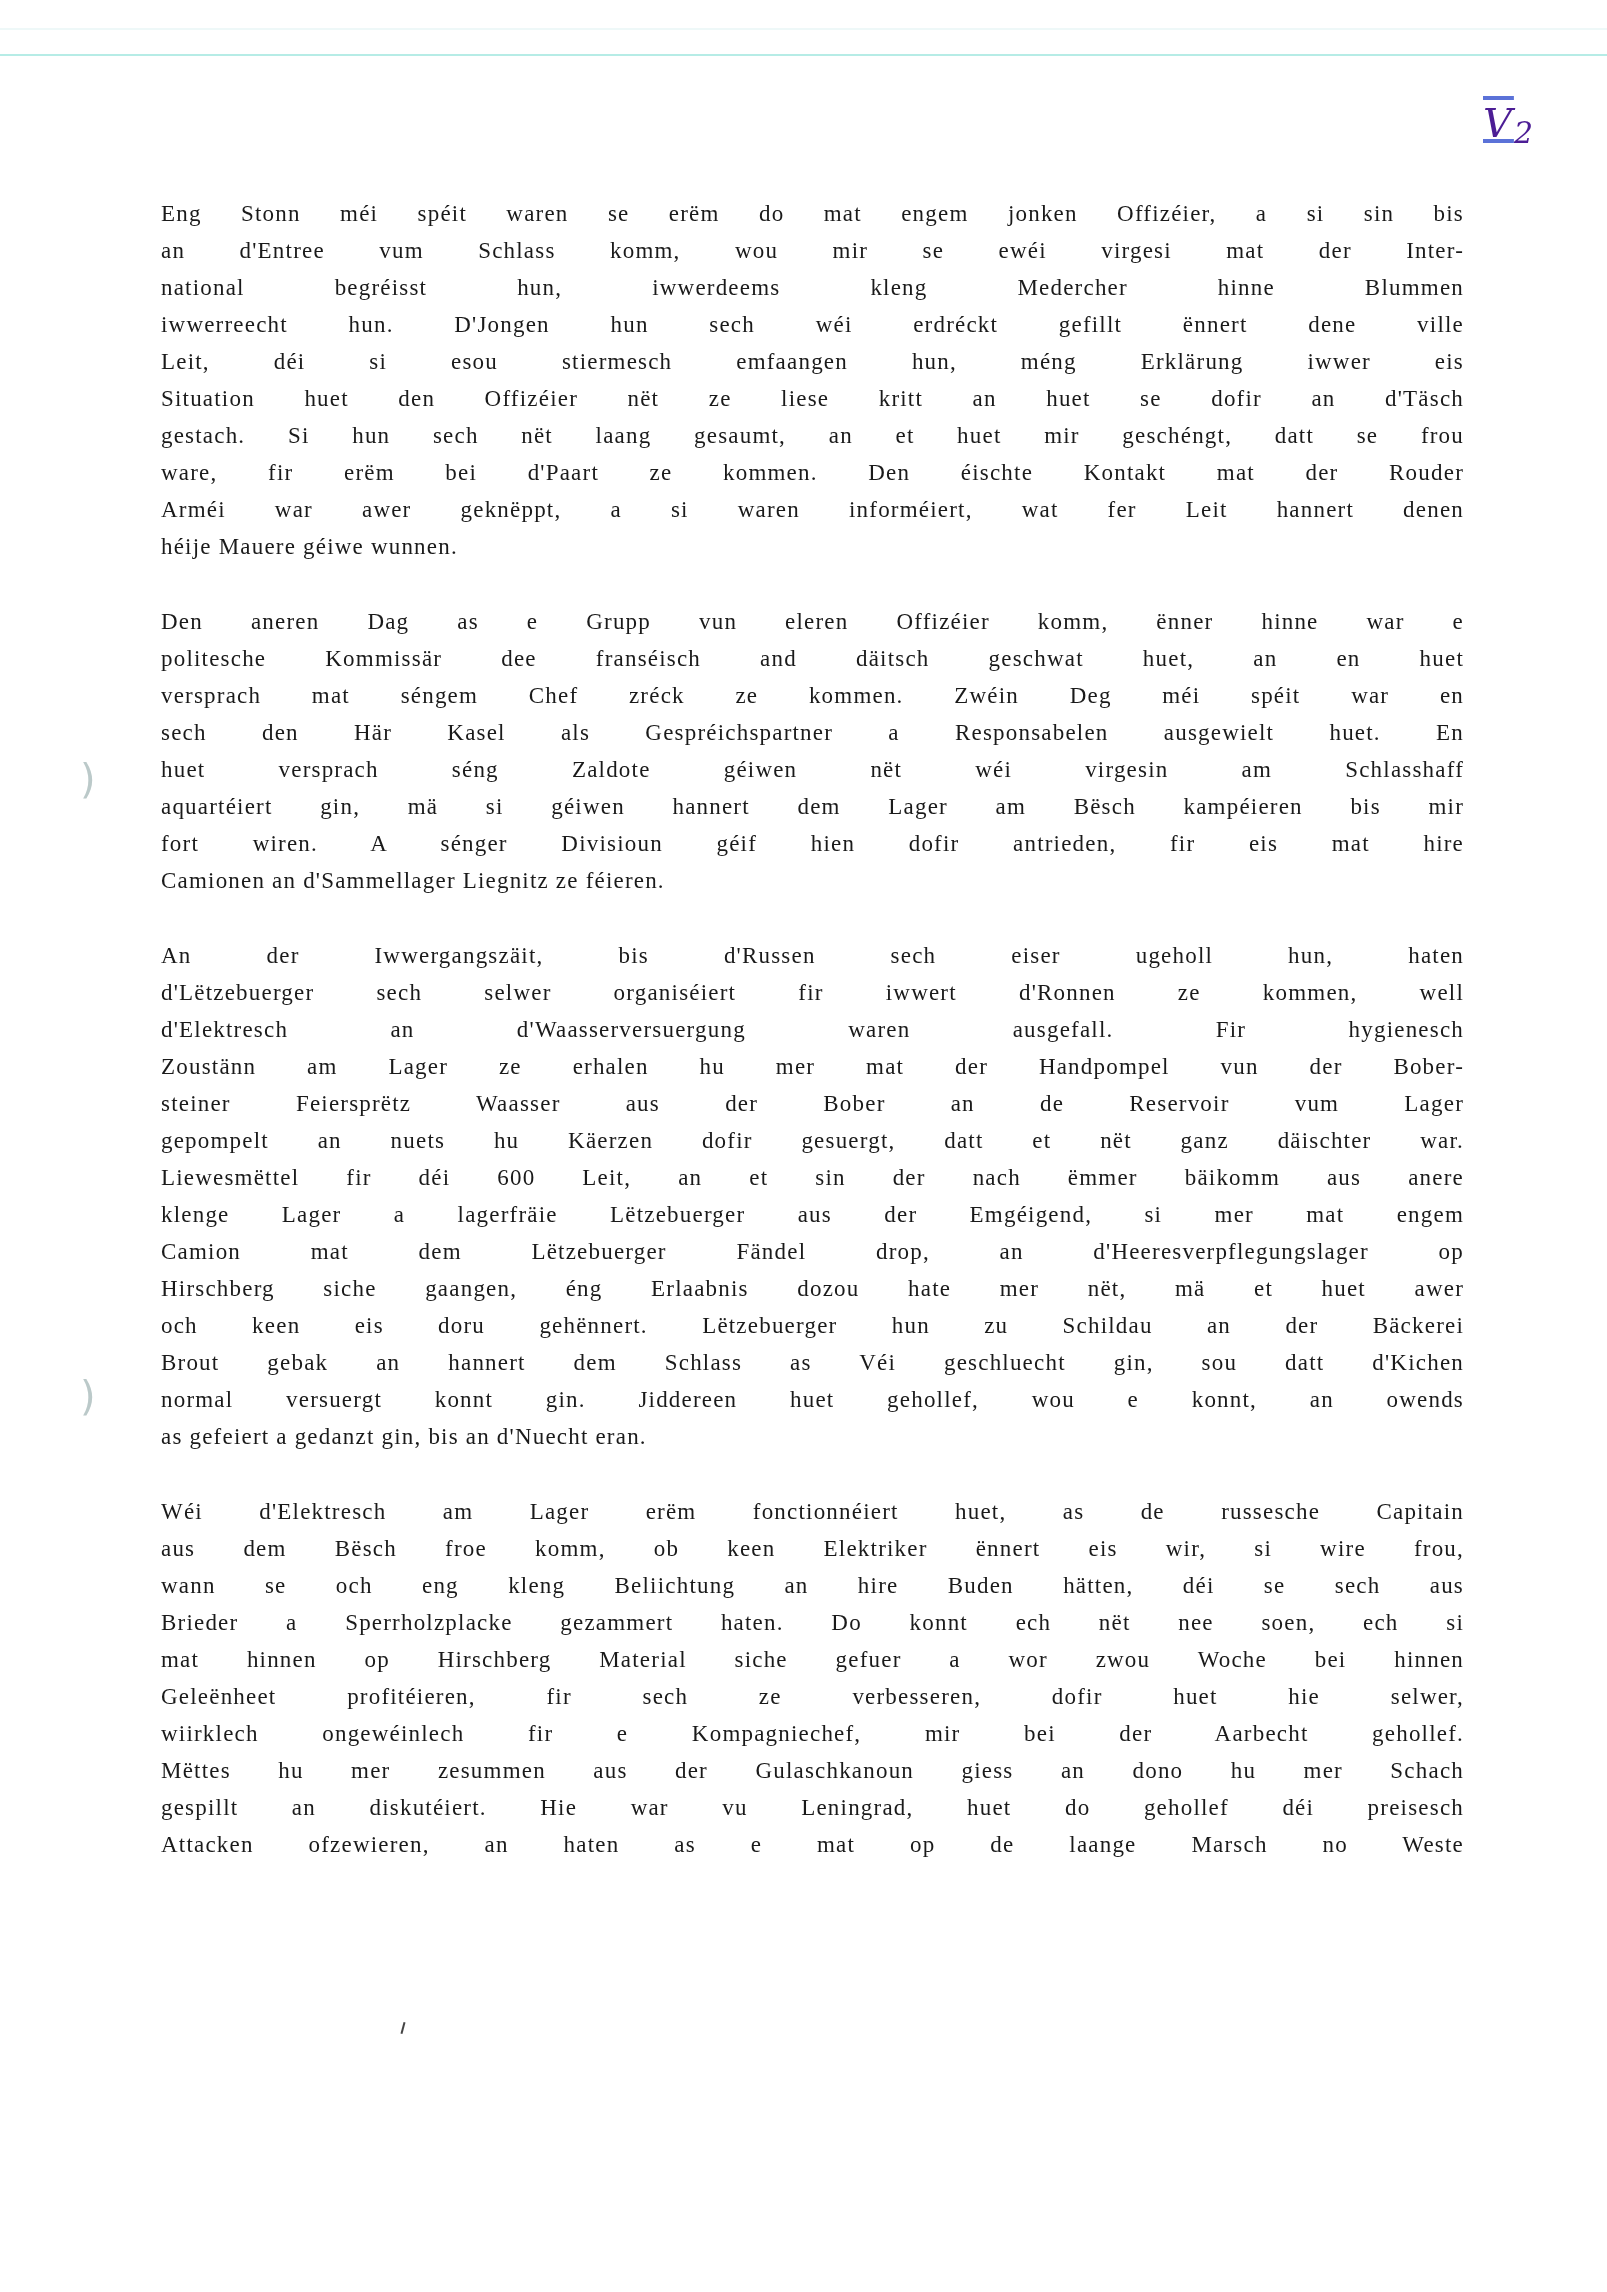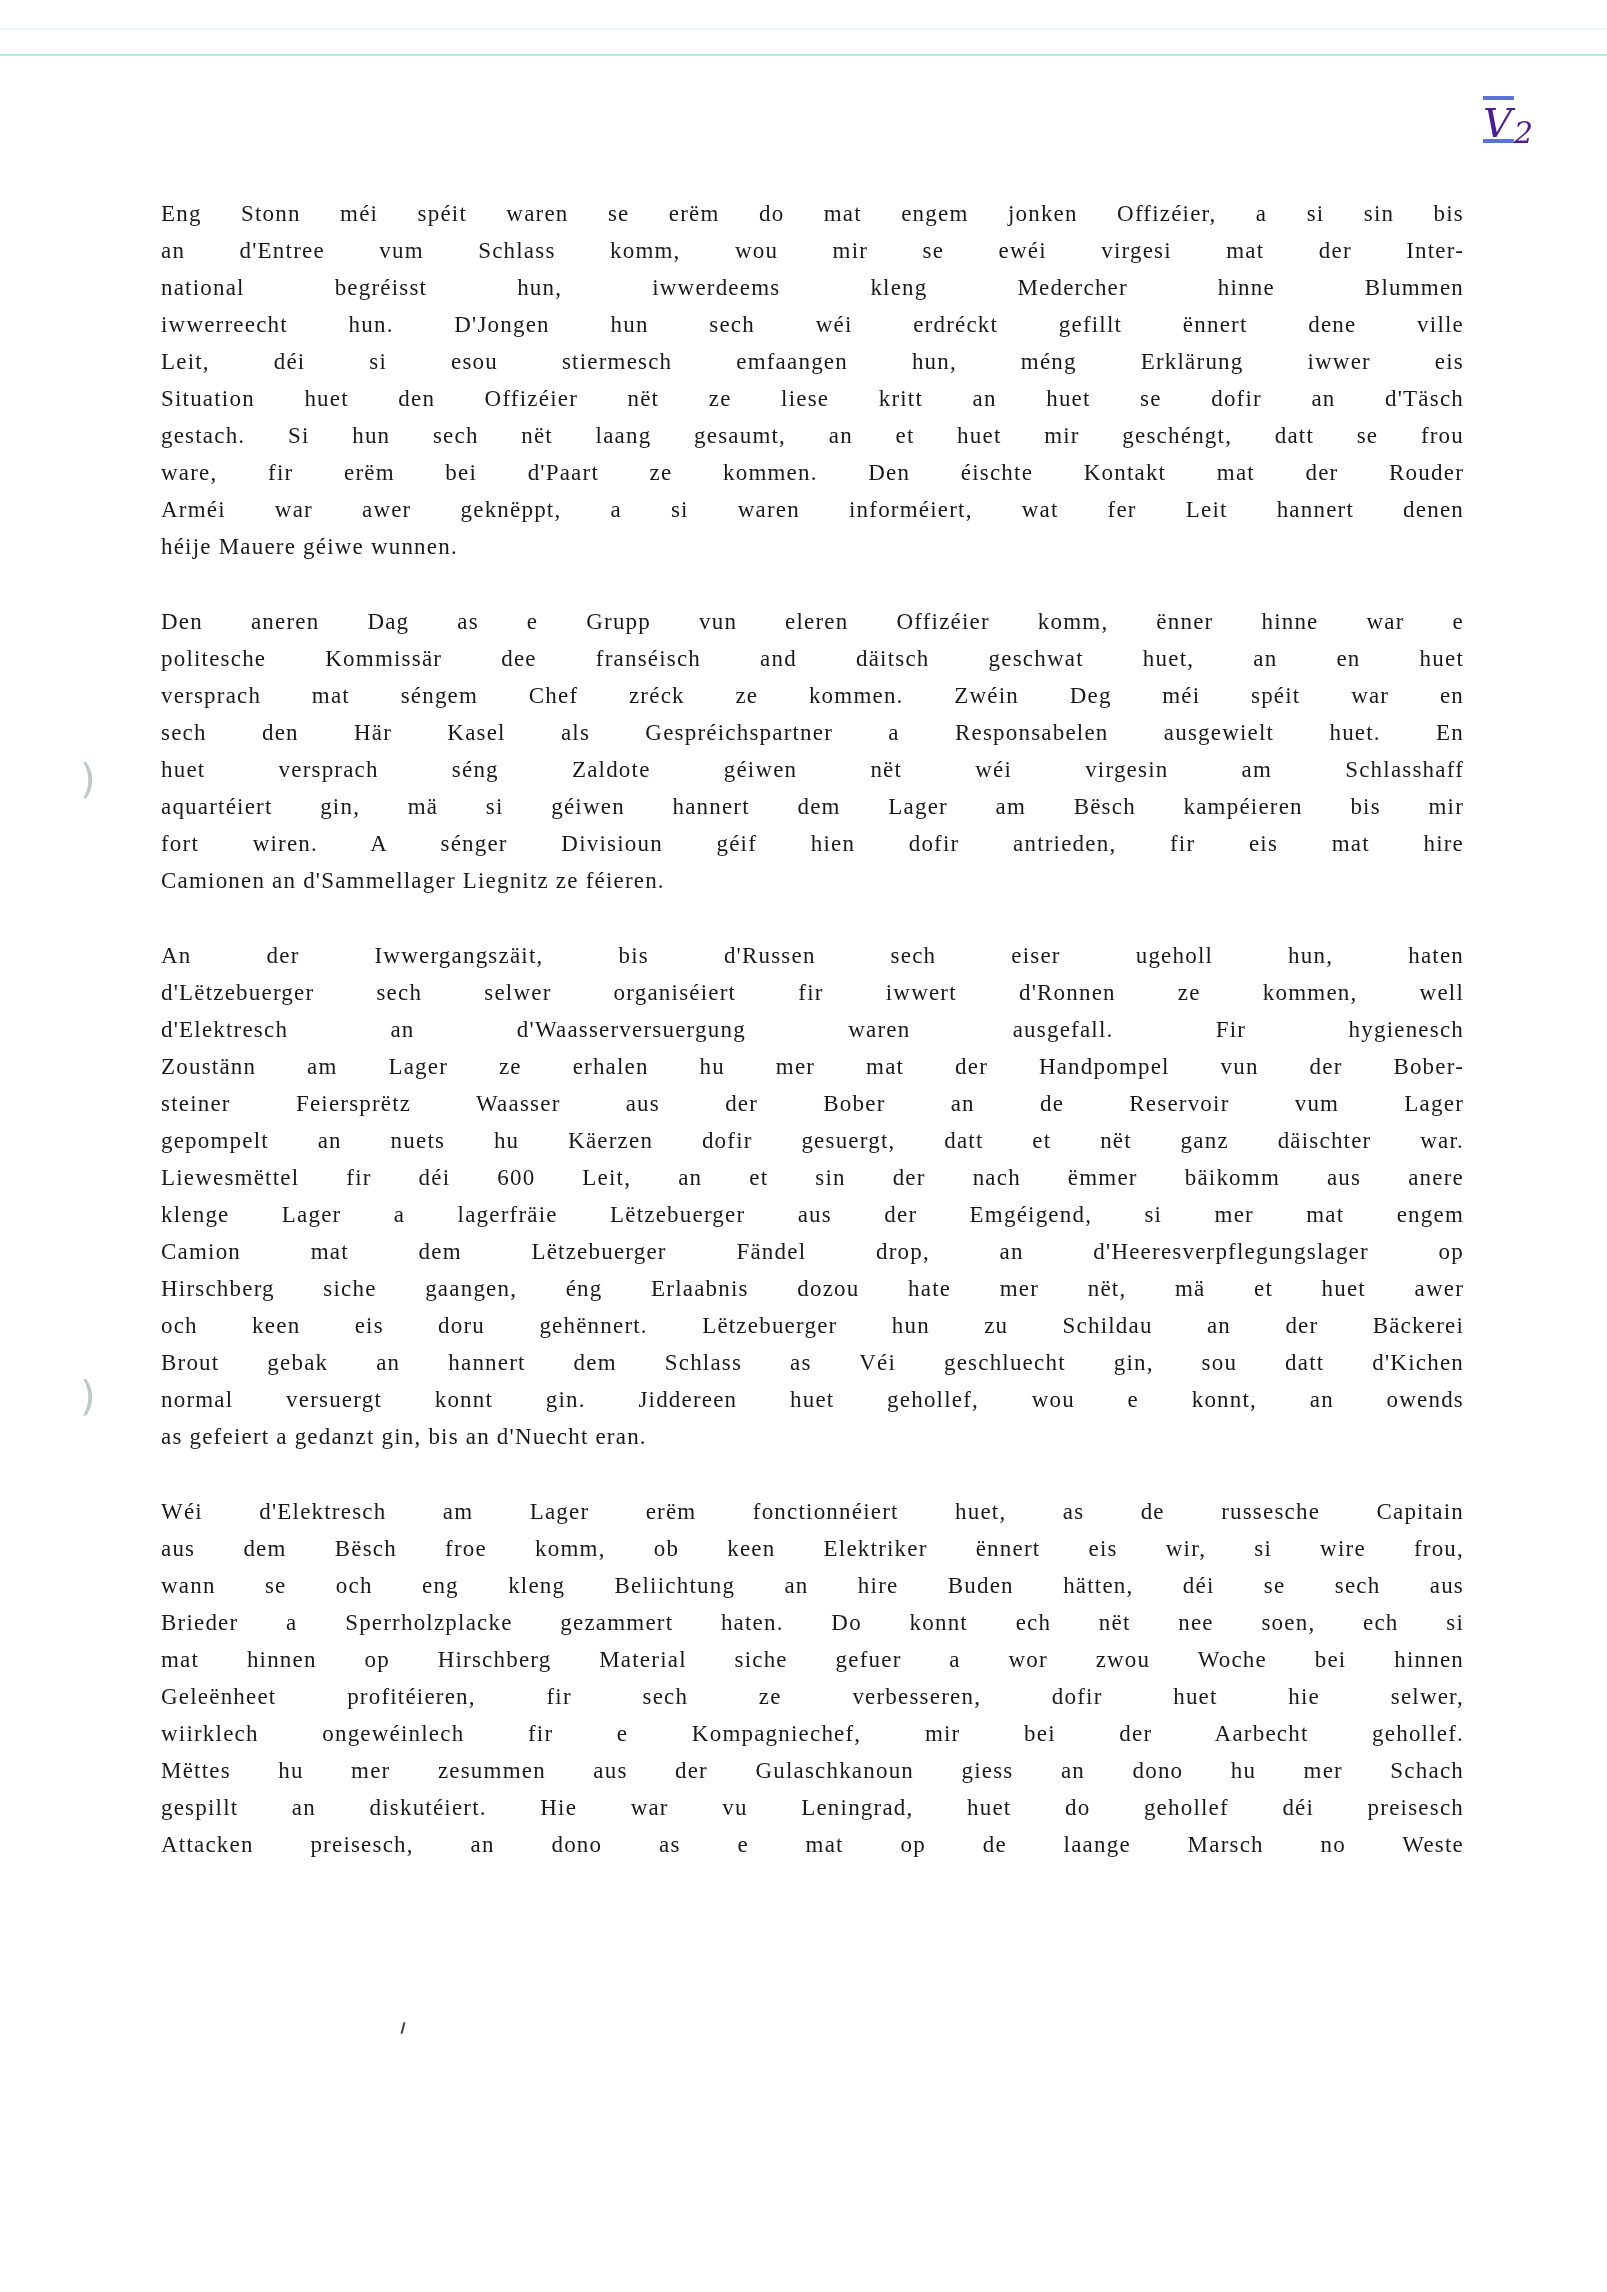--- a/index.html
+++ b/index.html
@@ -150,18 +150,18 @@
   <div class="paragraph">
     <span class="line">Wéi d'Elektresch am Lager erëm fonctionnéiert huet, as de russesche Capitain</span>
     <span class="line">aus dem Bësch froe komm, ob keen Elektriker ënnert eis wir, si wire frou,</span>
     <span class="line">wann se och eng kleng Beliichtung an hire Buden hätten, déi se sech aus</span>
     <span class="line">Brieder a Sperrholzplacke gezammert haten. Do konnt ech nët nee soen, ech si</span>
     <span class="line">mat hinnen op Hirschberg Material siche gefuer a wor zwou Woche bei hinnen</span>
     <span class="line">Geleënheet profitéieren, fir sech ze verbesseren, dofir huet hie selwer,</span>
     <span class="line">wiirklech ongewéinlech fir e Kompagniechef, mir bei der Aarbecht gehollef.</span>
     <span class="line">Mëttes hu mer zesummen aus der Gulaschkanoun giess an dono hu mer Schach</span>
     <span class="line">gespillt an diskutéiert. Hie war vu Leningrad, huet do gehollef déi preisesch</span>
-    <span class="line">Attacken preisesch, an dono as e mat op de laange Marsch no Weste</span>
+    <span class="line">Attacken ofzewieren, an haten as e mat op de laange Marsch no Weste</span>
   </div>
 </div>
 
 <div class="stray-mark"></div>
 
 
 </body></html>

